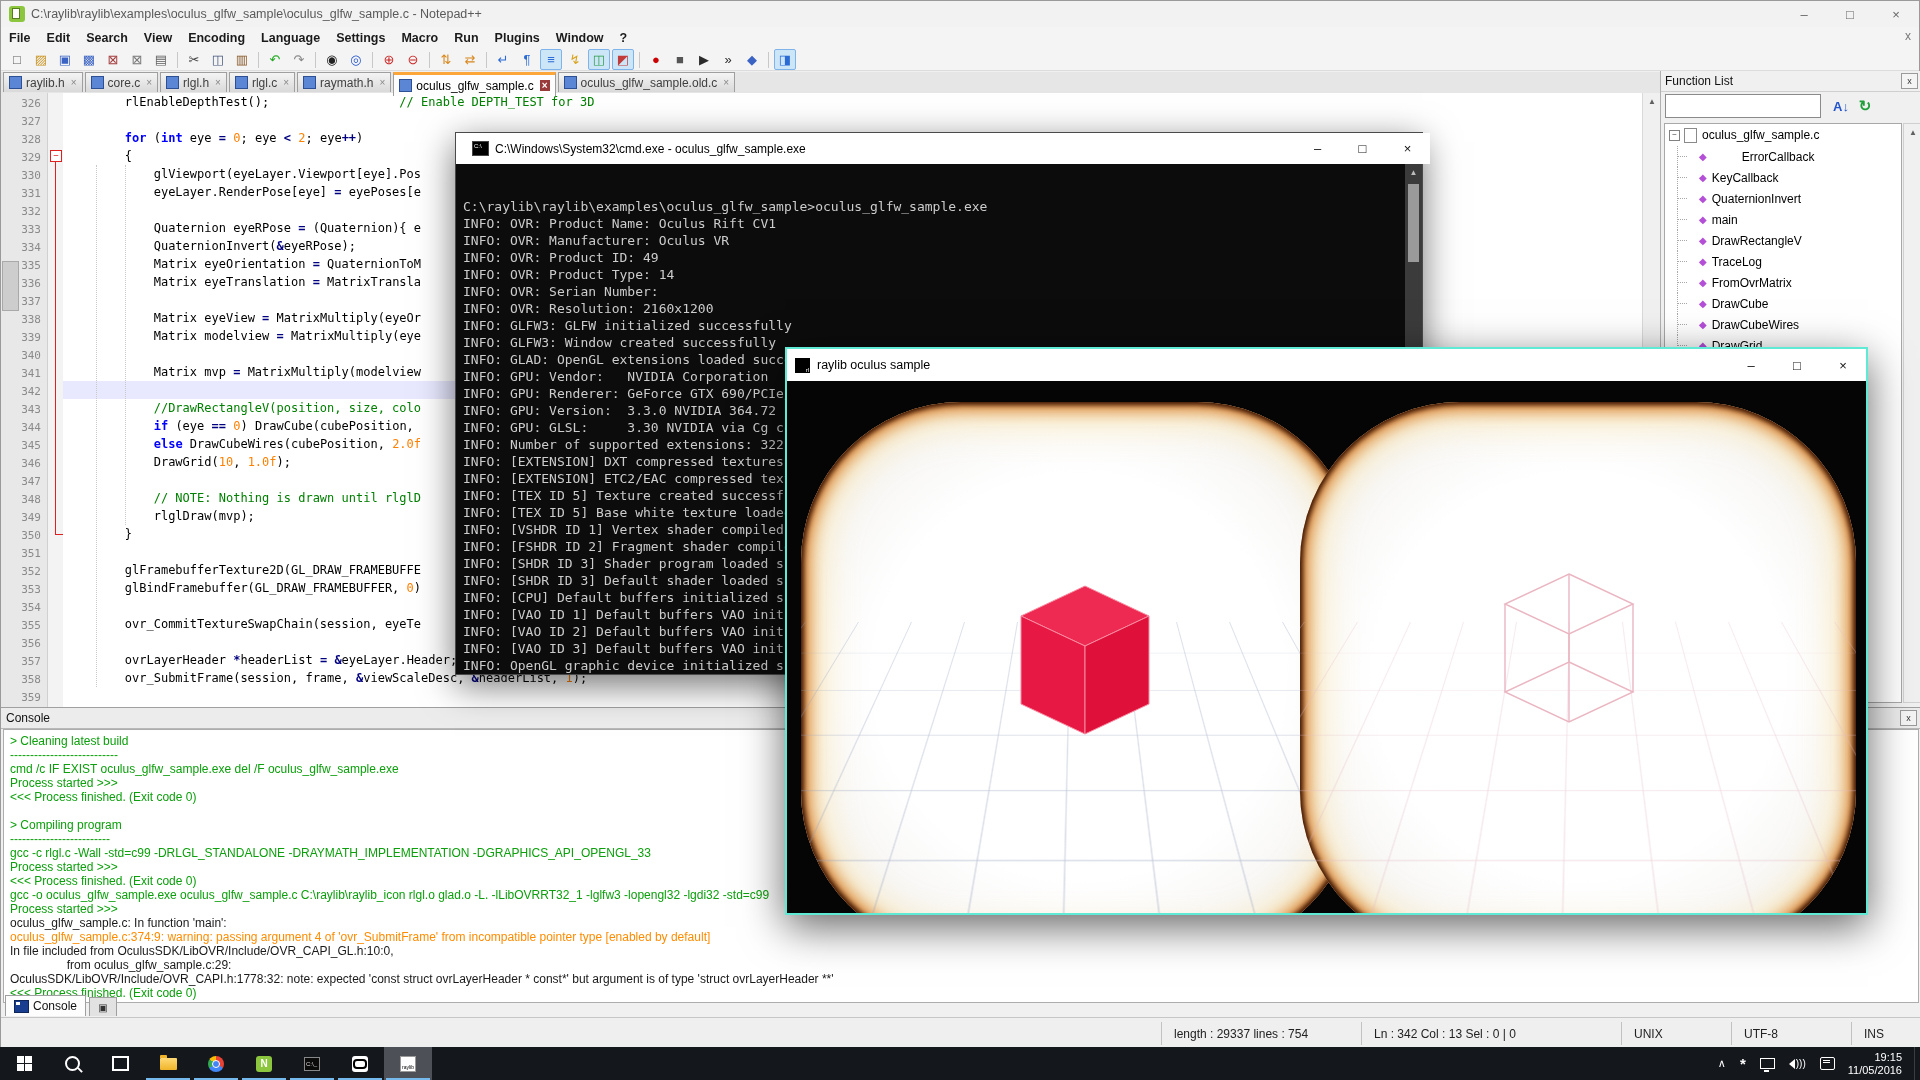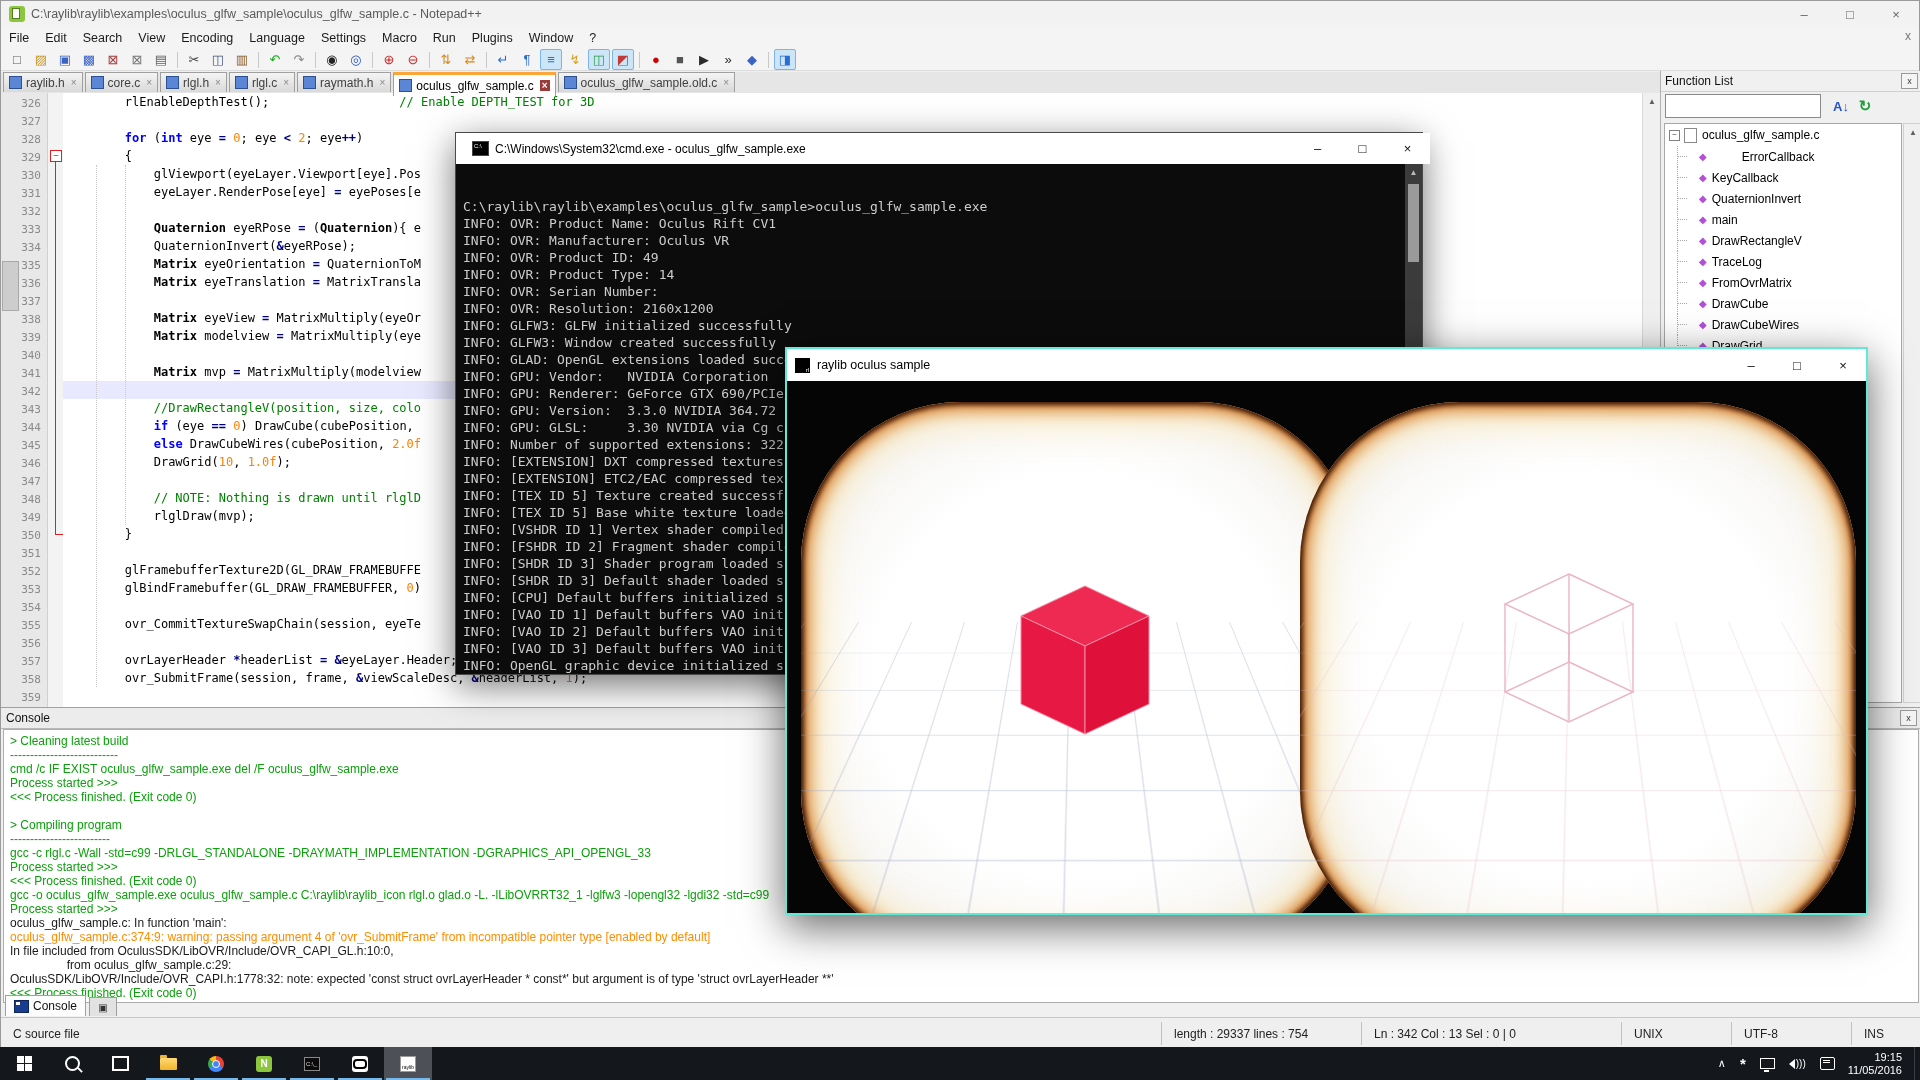--- a/index.html
+++ b/index.html
@@ -5,21 +5,21 @@
   html,body{margin:0;padding:0;background:#222;}
   #screen{position:relative;width:1920px;height:1080px;overflow:hidden;background:#3a6ea5;font-family:"Liberation Sans",sans-serif;-webkit-font-smoothing:antialiased;}
   
   #npp{position:absolute;left:0;top:0;width:1920px;height:1047px;background:#f0f0f0;border:1px solid #9a9a9a;box-sizing:border-box;}
   #npp-title{position:absolute;left:0;top:0;width:100%;height:26px;background:#f2f2f2;color:#5a5a5a;font-size:12.5px;display:flex;align-items:center;}
   .npp-ic-title{width:16px;height:16px;margin:0 6px 0 8px;background:#8cc63f;border-radius:3px;position:relative;}
   .npp-ic-title:before{content:"";position:absolute;left:3px;top:2px;width:8px;height:11px;background:#fff;border:1px solid #567d1e;box-sizing:border-box;}
   .win-btns{position:absolute;right:0;top:0;height:26px;display:flex;}
   .win-btn{width:46px;height:26px;display:flex;align-items:center;justify-content:center;color:#666;font-size:13px;}
   #menubar{position:absolute;left:0;top:26px;width:100%;height:22px;background:#f4f4f4;display:flex;align-items:center;font-size:12.5px;color:#1a1a1a;}
-  .menu-item{padding:0 8px;height:100%;display:flex;align-items:center;}
+  .menu-item{padding:0 8px;height:100%;display:flex;align-items:center;font-weight:bold;}
   #menubar-close{position:absolute;right:8px;top:28px;color:#777;font-size:12px;}
   #toolbar{position:absolute;left:0;top:48px;width:100%;height:22px;background:#f4f4f4;border-bottom:1px solid #dcdcdc;display:flex;align-items:center;padding-left:4px;box-sizing:border-box;}
   .tb-btn{width:20px;height:19px;margin:0 1px;display:flex;align-items:center;justify-content:center;font-size:13px;border:1px solid transparent;border-radius:2px;}
   .tb-btn.pressed{background:#cde6f7;border-color:#7eb4ea;}
   .tb-sep{width:1px;height:16px;background:#c8c8c8;margin:0 4px;}
   
   #tabbar{position:absolute;left:0;top:71px;width:1659px;height:21px;background:#e6e6e6;border-bottom:1px solid #b6b6b6;display:flex;align-items:flex-start;}
   .tab{height:19px;display:flex;align-items:center;background:linear-gradient(#f4f4f4,#d9d9d9);border:1px solid #9f9f9f;border-bottom:none;margin-left:2px;padding:0 5px;font-size:12px;color:#404040;position:relative;}
   .tab .doc-ic{width:11px;height:11px;background:#5b86d6;border:1px solid #2d4f94;margin-right:4px;}
   .tab .tab-x{margin-left:6px;font-size:10px;color:#888;}
@@ -27,21 +27,21 @@
   .tab.active .tab-x{color:#fff;background:#9a3b3b;padding:0 2px;font-weight:bold;}
   
   #editor{position:absolute;left:0;top:92px;width:1641px;height:614px;background:#ffffff;overflow:hidden;font-family:"DejaVu Sans Mono","Liberation Mono",monospace;font-size:12px;line-height:18px;}
   #gutter{position:absolute;left:0;top:0;width:46px;height:100%;background:#e8e8e8;border-right:1px solid #d0d0d0;}
   #foldcol{position:absolute;left:47px;top:0;width:15px;height:100%;background:#f3f3f3;}
   .gut-no{position:absolute;right:6px;width:40px;text-align:right;color:#8a8a8a;font-size:11px;}
   .ed-row{position:absolute;left:0;width:100%;height:18px;white-space:pre;}
   .ed-cur{position:absolute;left:62px;width:1579px;height:18px;background:#e8e8ff;}
   .ed-text{position:absolute;left:66px;}
   .tk-k{color:#0000ff;font-weight:bold;}
-  .tk-t{color:#000;font-weight:bold;}
+  .tk-t{color:#000;font-weight:normal;}
   .tk-n{color:#ff8000;}
   .tk-c{color:#008000;}
   .tk-o{color:#000080;font-weight:bold;}
   .tk-p{color:#000;}
   .guide{position:absolute;width:0;border-left:1px dotted #c9c9c9;}
   #fold-box{position:absolute;left:49px;width:10px;height:10px;border:1px solid #e02020;background:#fff;color:#e02020;font-size:9px;line-height:9px;text-align:center;}
   #fold-line{position:absolute;left:54px;width:0;border-left:1px solid #e02020;}
   #fold-end{position:absolute;left:54px;height:0;border-top:1px solid #e02020;width:8px;}
   #ed-scroll{position:absolute;left:1641px;top:92px;width:18px;height:614px;background:#f0f0f0;border-left:1px solid #d9d9d9;}
   .scr-arrow{width:18px;height:17px;font-size:8px;color:#606060;display:flex;align-items:center;justify-content:center;}
@@ -428,21 +428,20 @@
       <div id="con-tabs">
         <div class="con-tab">
           <span class="cicon"></span>
           <span>Console</span>
         </div>
         <div class="con-tab2">▣</div>
       </div>
     </div>
 
     <div id="statusbar">
-      <div class="st-seg" style="left:0;width:1150px;border-left:none;">C source file</div>
       <div class="st-seg" style="left:1160px;width:190px;">length : 29337    lines : 754</div>
       <div class="st-seg" style="left:1360px;width:250px;">Ln : 342    Col : 13    Sel : 0 | 0</div>
       <div class="st-seg" style="left:1620px;width:100px;">UNIX</div>
       <div class="st-seg" style="left:1730px;width:110px;">UTF-8</div>
       <div class="st-seg" style="left:1850px;width:70px;">INS</div>
     </div>
   </div>
 
   <div id="cmdwin">
     <div id="cmd-title">

